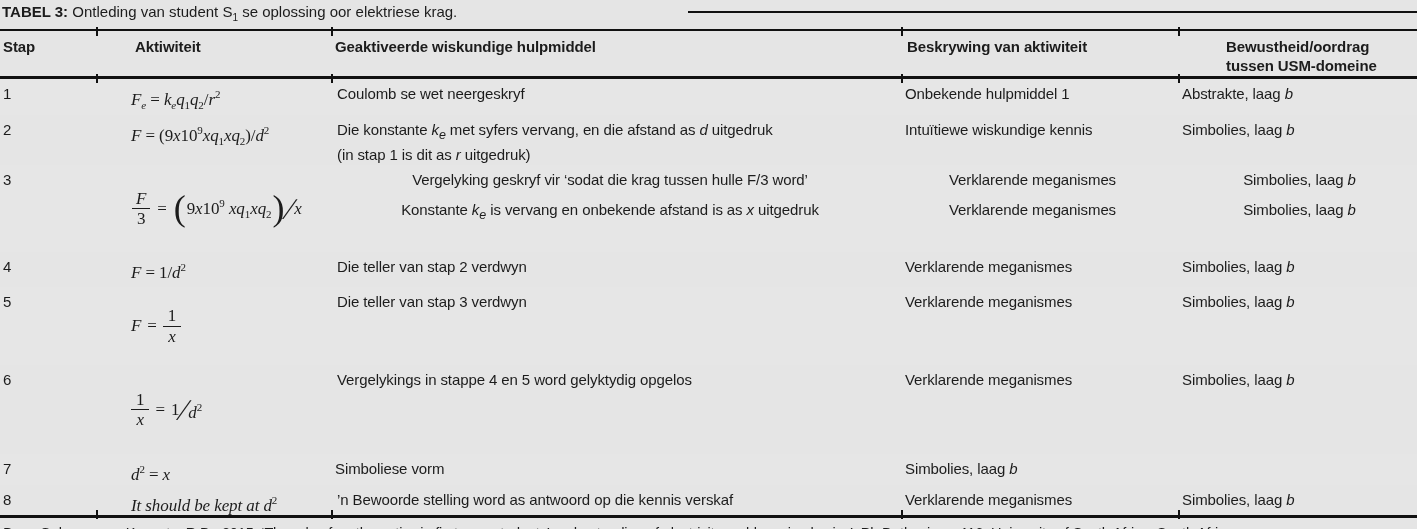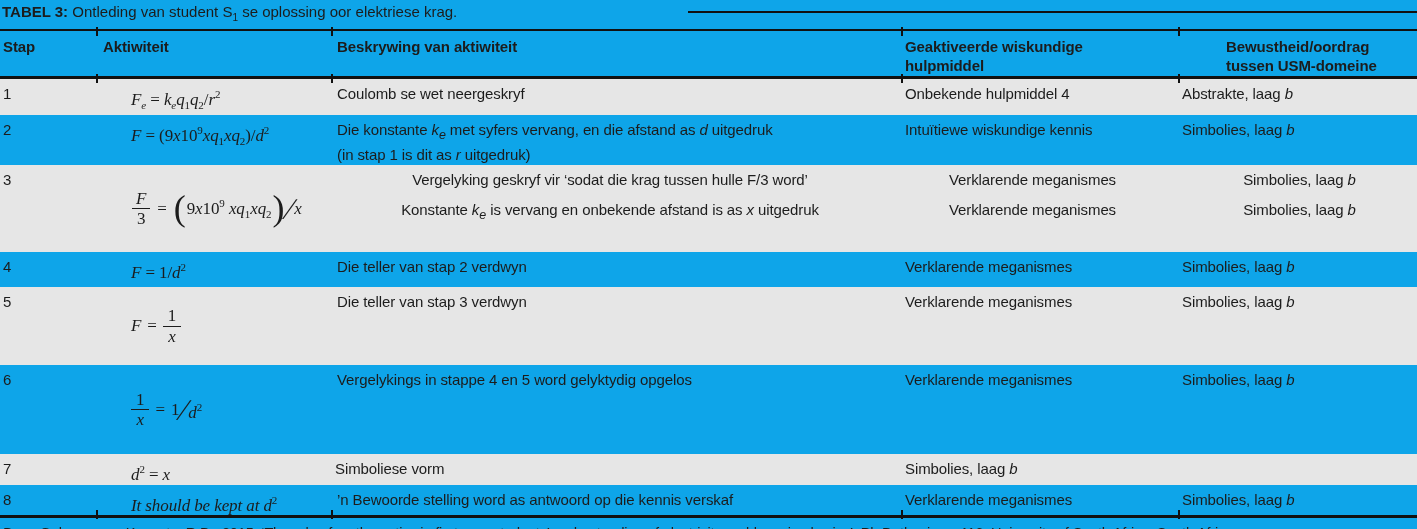--- a/index.html
+++ b/index.html
@@ -1,37 +1,37 @@
 <!DOCTYPE html>
 <html><head>
 <meta charset="utf-8">
 <style>
   html,body{margin:0;padding:0;background:#fff;}
-  .page{position:relative;width:1417px;height:529px;background:#0ea5e9;overflow:hidden;
+  .page{position:relative;width:1417px;height:529px;background:#e5e5e5;overflow:hidden;
         font-family:"Liberation Sans",sans-serif;color:#1c1c1c;}
   
   .title{padding:3px 0 0 2px;font-size:15px;line-height:18px;}
   .title b{font-weight:bold;}
   .title sub{font-size:10px;}
   .caption-rule{position:absolute;top:11px;left:688px;right:0;height:2px;background:#111;}
   
   .rule{position:relative;background:#111;}
   .rule-1{height:2px;margin-top:2px;}
   .rule-2{height:3px;}
   .rule-3{height:3px;}
   .tick{position:absolute;width:2px;height:9px;top:-2px;background:#111;}
   .rule-3 .tick{top:auto;bottom:-1px;}
   .tk1{left:96px;}.tk2{left:331px;}.tk3{left:901px;}.tk4{left:1178px;}
   
   .grid{display:grid;grid-template-columns:98px 235px 570px 277px 237px;}
   
   .thead{min-height:45px;}
   .th{font-weight:bold;font-size:15px;line-height:19px;padding-top:6px;letter-spacing:-0.1px;}
   .th.c-stap{padding-left:3px;}
-  .th.c-akt{padding-left:5px;}
+  .th.c-akt{padding-left:5px;margin-left:32px;}
   .th.c-desc{padding-left:4px;}
   .th.c-tool{padding-left:2px;padding-right:30px;}
   .th.c-aware{padding-left:2px;padding-right:6px;margin-left:44px;}
   
   .row{box-sizing:border-box;}
   .shaded{background:#e6e6e6;}
   .r1{min-height:29px;}
   .r2{min-height:45px;}
   .r3{min-height:87px;}
   .r4{min-height:35px;}
@@ -72,39 +72,39 @@
   <div class="rule rule-1">
     <i class="tick tk1"></i>
       <i class="tick tk2"></i>
       <i class="tick tk3"></i>
       <i class="tick tk4"></i>
   </div>
 
   <div class="grid thead">
     <div class="th c-stap">Stap</div>
     <div class="th c-akt">Aktiwiteit</div>
+    <div class="th c-tool">Geaktiveerde wiskundige hulpmiddel</div>
     <div class="th c-desc">Beskrywing van aktiwiteit</div>
-    <div class="th c-tool">Geaktiveerde wiskundige hulpmiddel</div>
     <div class="th c-aware">Bewustheid/oordrag tussen USM-domeine</div>
   </div>
 
   <div class="rule rule-2">
     <i class="tick tk1"></i>
       <i class="tick tk2"></i>
       <i class="tick tk3"></i>
       <i class="tick tk4"></i>
   </div>
 
   <div>
 
     <div class="grid row r1 shaded">
       <div class="cell c-stap">1</div>
       <div class="cell c-akt fm"><i>F</i><sub><i>e</i></sub> = <i>k</i><sub><i>e</i></sub><i>q</i><sub>1</sub><i>q</i><sub>2</sub>/<i>r</i><sup>2</sup></div>
       <div class="cell c-desc">Coulomb se wet neergeskryf</div>
-      <div class="cell c-tool">Onbekende hulpmiddel 4</div>
+      <div class="cell c-tool">Onbekende hulpmiddel 1</div>
       <div class="cell c-aware">Abstrakte, laag <i>b</i></div>
     </div>
 
     <div class="grid row r2">
       <div class="cell c-stap">2</div>
       <div class="cell c-akt fm"><i>F</i> = (9<i>x</i>10<sup>9</sup><i>xq</i><sub>1</sub><i>xq</i><sub>2</sub>)/<i>d</i><sup>2</sup></div>
       <div class="cell c-desc">Die konstante <i>k</i><sub><i>e</i></sub> met syfers vervang, en die afstand as <i>d</i> uitgedruk<br>(in stap 1 is dit as <i>r</i> uitgedruk)</div>
       <div class="cell c-tool">Intuïtiewe wiskundige kennis</div>
       <div class="cell c-aware">Simbolies, laag <i>b</i></div>
     </div>

